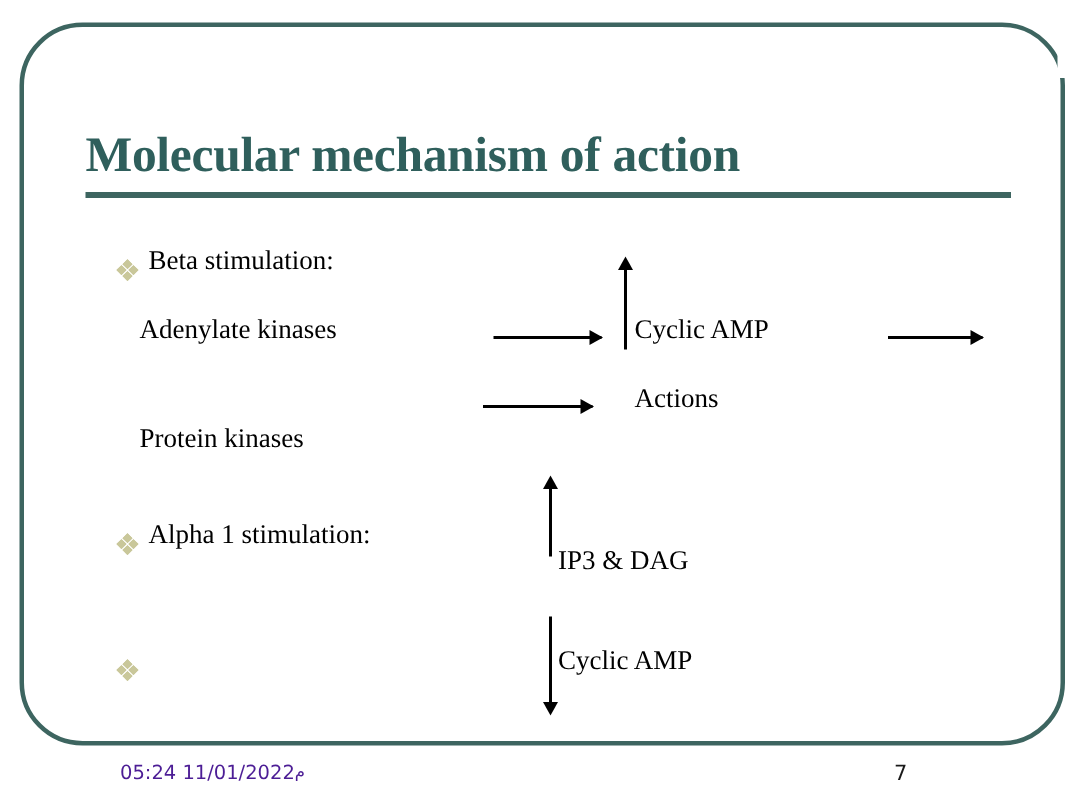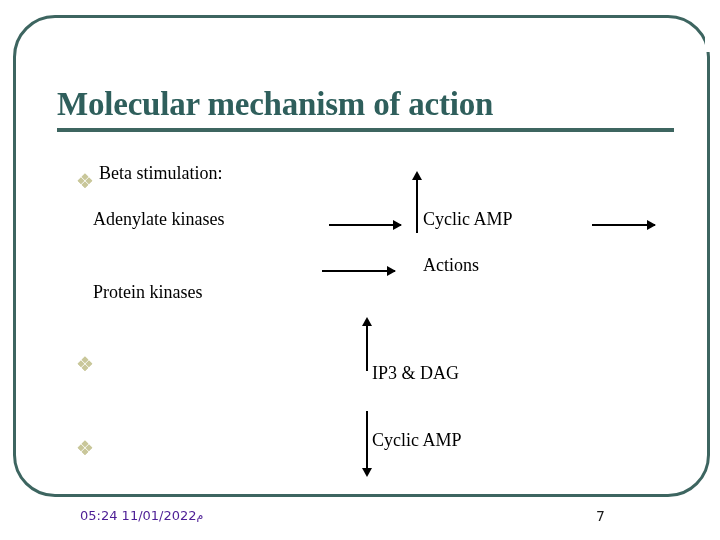--- a/index.html
+++ b/index.html
@@ -167,20 +167,21 @@
   <div class="h-arrow" style="left:329px; top:224px; width:72px;"></div>
   <div class="v-arrow-up" style="left:416px; top:180px; height:53px;"></div>
   <div class="body-line" style="left:423px; top:210px;">Cyclic AMP</div>
   <div class="h-arrow" style="left:592px; top:224px; width:63px;"></div>
 
   <div class="body-line" style="left:93px; top:256px;margin-top:27px;">Protein kinases</div>
   <div class="h-arrow" style="left:322px; top:270px; width:73px;"></div>
   <div class="body-line" style="left:423px; top:256px;text-align:center;">Actions</div>
 
   <span class="bullet" style="left:76px; top:354px;">❖</span>
+  <div class="body-line" style="left:99px; top:347px;">Alpha 1 stimulation:</div>
   <div class="v-arrow-up" style="left:366px; top:326px; height:45px;"></div>
   <div class="body-line" style="left:372px; top:364px;">IP3 &amp; DAG</div>
 
   <span class="bullet" style="left:76px; top:438px;">❖</span>
   <div class="v-arrow-down" style="left:366px; top:411px; height:57px;"></div>
   <div class="body-line" style="left:372px; top:431px;">Cyclic AMP</div>
 
   <div id="footer-date">
     <span id="footer-ampm">م</span><span>05:24</span>&nbsp;<span>11/01/2022</span>
   </div>

